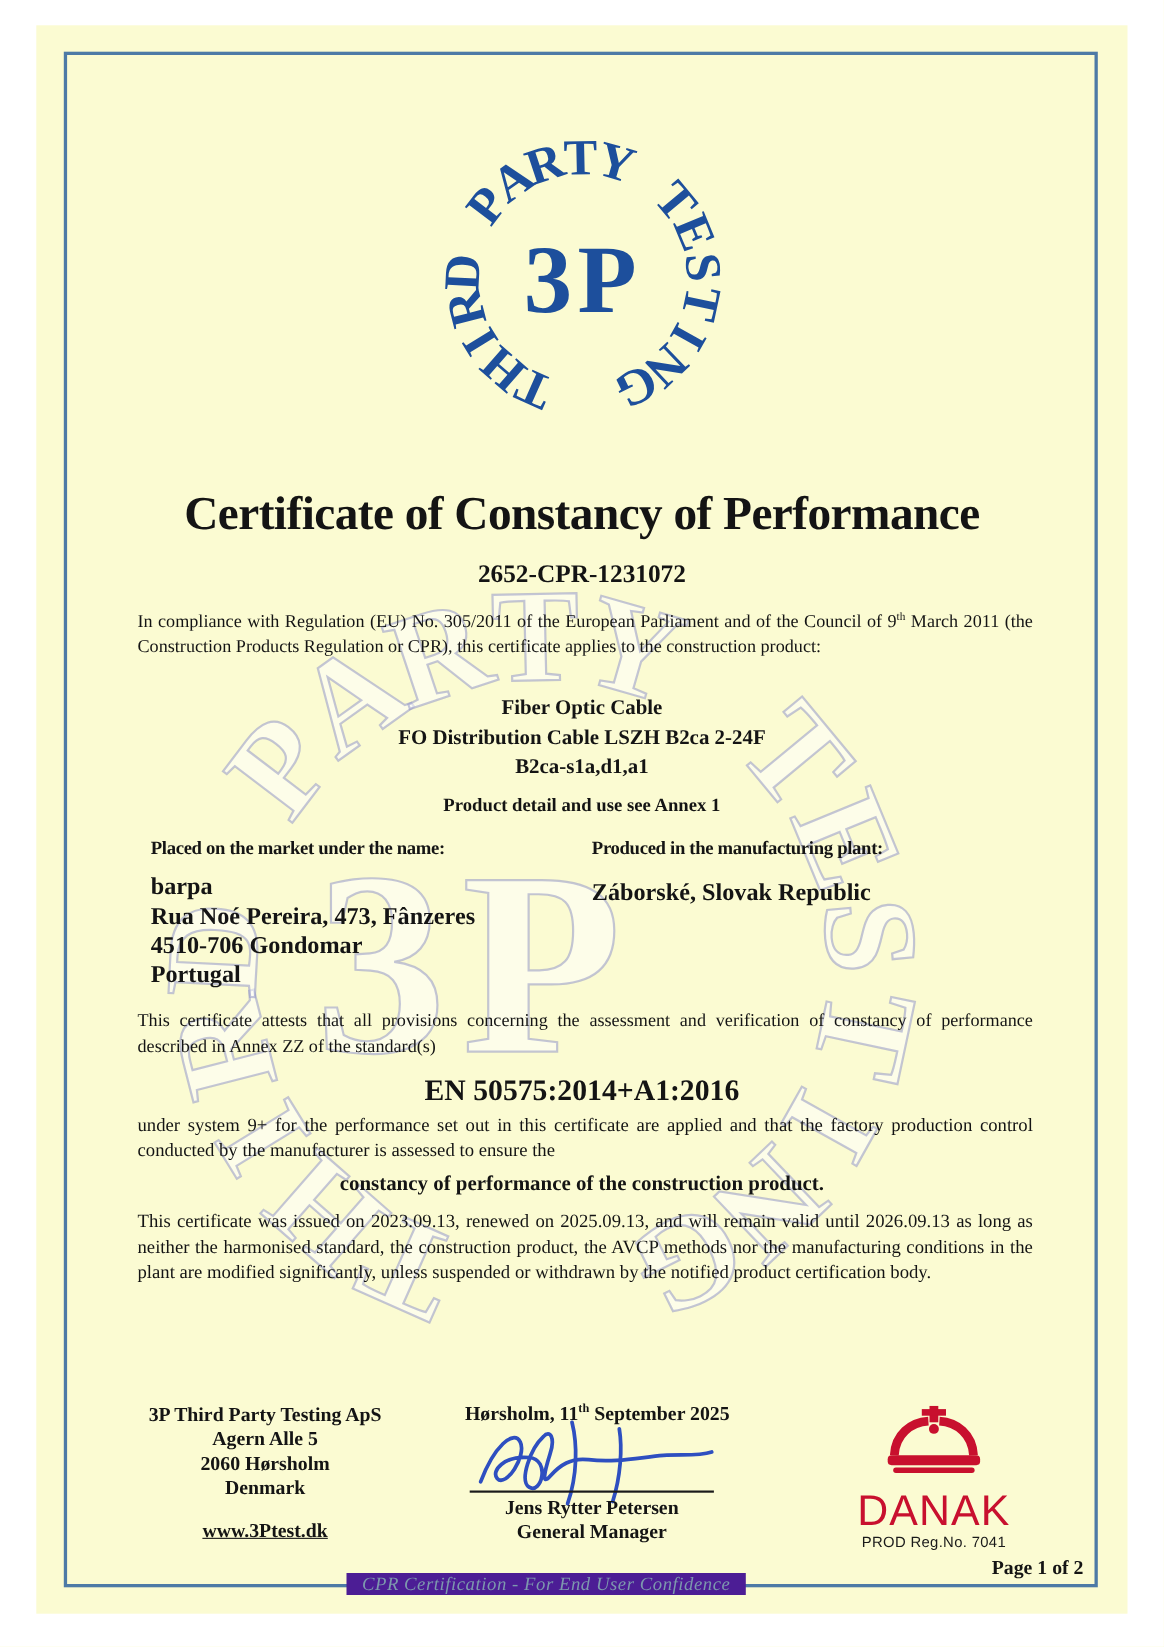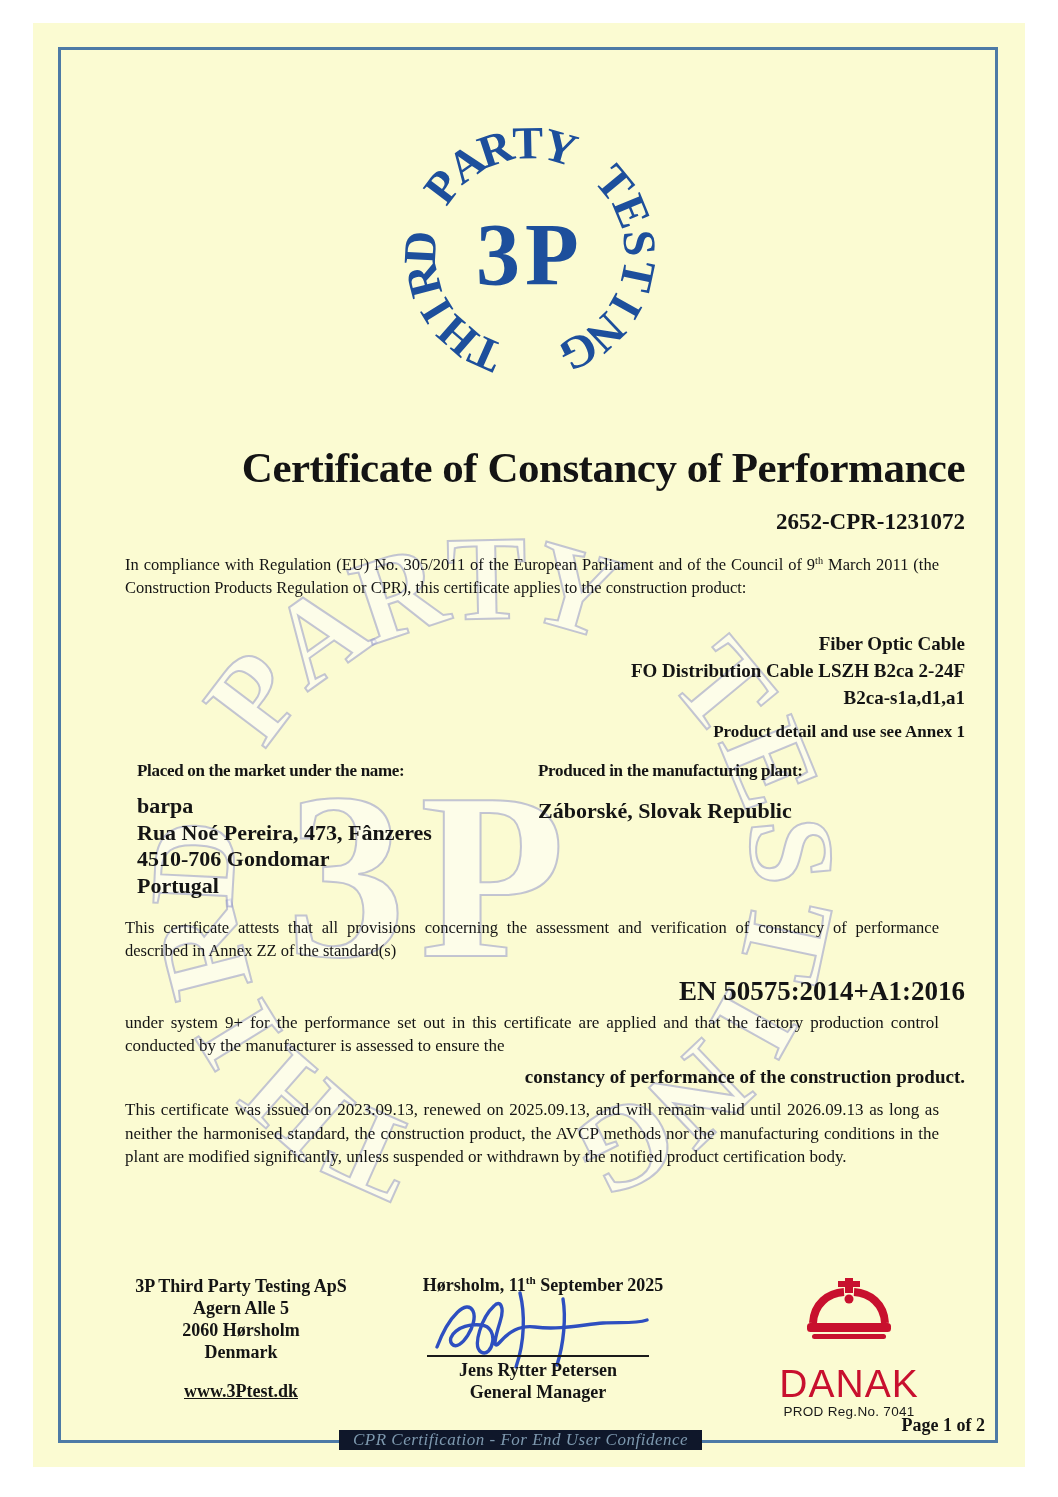--- a/index.html
+++ b/index.html
@@ -9,21 +9,21 @@
   }
   .page{
     position:absolute;left:33px;top:23px;width:992px;height:1444px;
     background:#fbfbd2;
   }
   .frame{
     position:absolute;left:25px;top:24px;width:934px;height:1390px;
     border:3px solid #4d7aa6;
   }
   .abs{position:absolute;}
-  .center{text-align:right;}
+  .center{text-align:center;}
 
   
   svg text{font-family:"Liberation Serif",serif;font-weight:bold;}
   .logo-svg text{fill:#1d4f9c;}
   .wm-svg text{
     fill:rgba(255,255,255,0.50);
     stroke:rgba(148,152,198,0.55);stroke-width:2px;
   }
   .wm-svg .wm-mono{letter-spacing:14px;}
   .logo-mono{letter-spacing:5px;}
@@ -48,26 +48,26 @@
 
   .issuer-block{left:88px;top:1252px;width:240px;font-size:18px;font-weight:bold;line-height:22px;text-align:center;}
   .issuer-web{display:inline-block;margin-top:17px;text-decoration:underline;color:#141414;}
 
   .sign-date{left:360px;top:1252px;width:300px;font-size:18px;font-weight:bold;text-align:center;}
   .sig-line{left:394px;top:1332px;width:222px;border-top:2px solid #1a1a1a;height:0;}
   .sign-name{left:370px;top:1337px;width:270px;font-size:18px;font-weight:bold;text-align:center;}
   .sign-role{left:370px;top:1359px;width:270px;font-size:18px;font-weight:bold;text-align:center;}
 
   .danak-block{left:728px;top:1255px;width:176px;text-align:center;}
-  .danak-name{font-family:"Liberation Sans",sans-serif;font-size:39px;color:#c8102e;letter-spacing:1px;line-height:40px;margin-top:20px;}
+  .danak-name{font-family:"Liberation Sans",sans-serif;font-size:39px;color:#c8102e;letter-spacing:1px;line-height:40px;margin-top:9px;}
   .danak-reg{font-family:"Liberation Sans",sans-serif;font-size:13.5px;color:#1a1a1a;letter-spacing:0.3px;}
 
   .page-indicator{right:40px;top:1392px;font-size:18px;font-weight:bold;text-align:right;}
   .footer-note{
-    left:306px;top:1407px;padding:0 14px;background:#0f172a;z-index:3;
+    left:282px;top:1407px;padding:0 14px;background:#4c1d95;z-index:3;
     font-size:17px;font-style:italic;color:#7d98ae;letter-spacing:0.5px;
   }
 </style>
 </head>
 <body>
 
 <div class="page">
 
   <svg class="abs wm-svg" style="left:70px;top:465px;" width="780" height="780" viewBox="0 0 780 780">
     <g class="ring">

